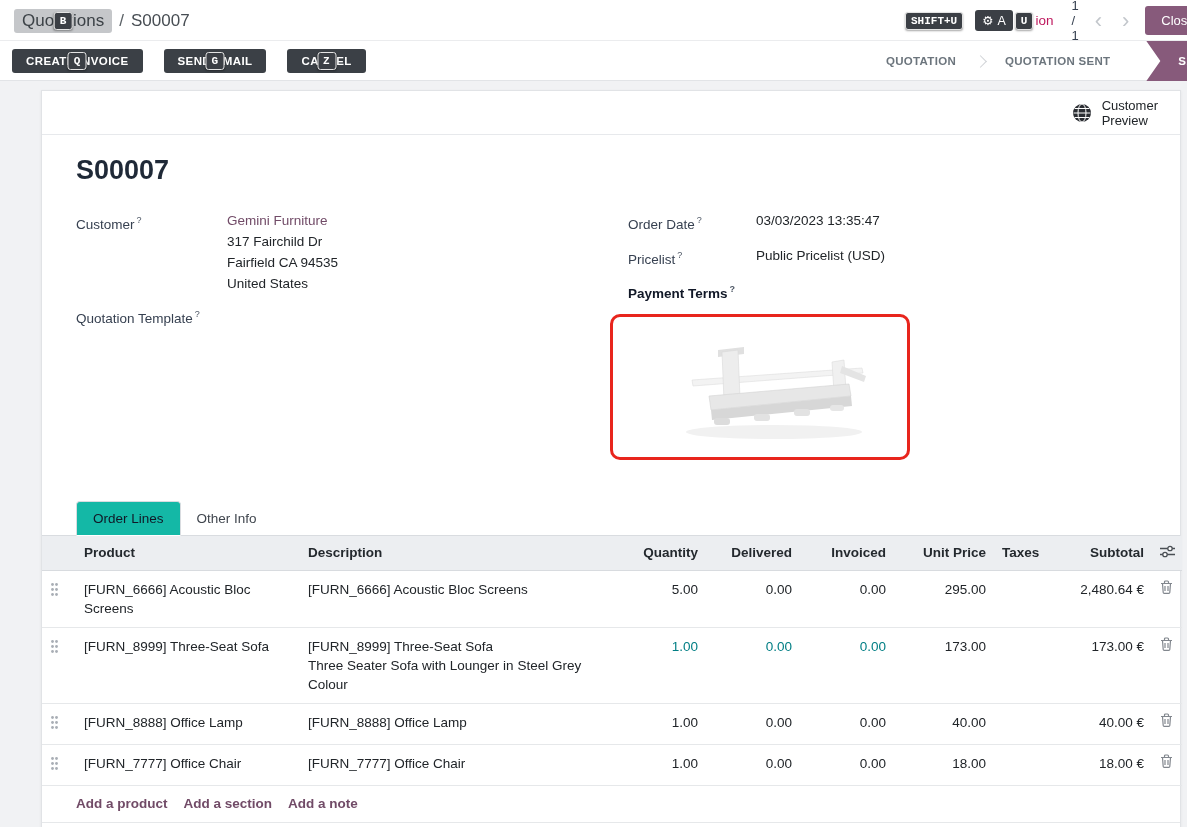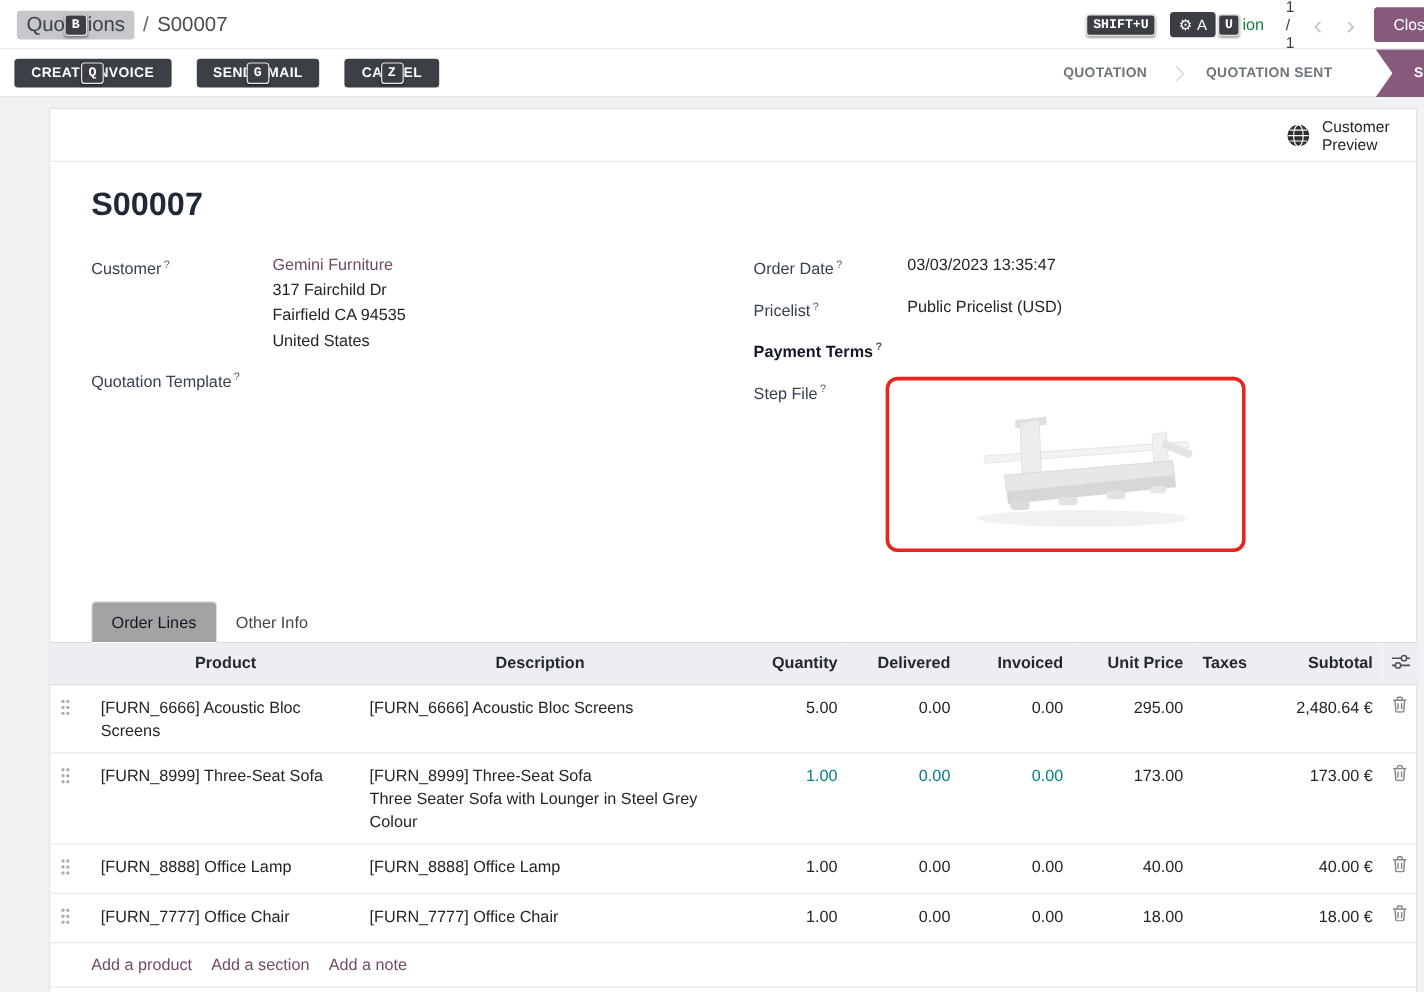--- a/index.html
+++ b/index.html
@@ -38,21 +38,21 @@
   .topbar-right {
     position:absolute; left:905px; top:0; height:41px;
     display:flex; align-items:center; gap:12px;
   }
   .action-btn { display:flex; align-items:center; gap:2px; cursor:pointer; }
   .action-dark {
     display:flex; align-items:center; gap:4px;
     background:#3b3f45; color:#fff; border-radius:3px;
     padding:3px 7px; font-size:12.5px;
   }
-  .action-rest { color:#15803d; font-size:13.5px; }
+  .action-rest { color:#be185d; font-size:13.5px; }
   .pager-count { font-size:13px; color:#374151; margin-left:6px; }
   .pager-btn {
     background:none; border:none; color:#c3c7cc; font-size:22px;
     line-height:1; cursor:pointer; padding:0 4px;
   }
   .close-btn {
     background:#875A7B; color:#fff; border:none; border-radius:3px;
     font-size:13px; padding:7px 16px; cursor:pointer; white-space:nowrap;
   }
 
@@ -125,29 +125,29 @@
     cursor:pointer;
   }
 
   
   .tabs { margin-top:30px; padding-left:34px; border-bottom:1px solid #d9dce0; display:flex; }
   .tab {
     font-size:13.5px; padding:9px 16px; color:#40464e;
     background:none; border:none; cursor:pointer; position:relative; top:1px;
   }
   .tab.active {
-    background:#a3a3a3; color:#111827;
+    background:#14b8a6; color:#111827;
     border:1px solid #d9dce0; border-bottom:1px solid #ffffff;
     border-radius:4px 4px 0 0;
   }
 
   
   table { width:100%; border-collapse:collapse; font-size:13.5px; table-layout:fixed; }
   th {
-    background:#eceef1; color:#24292e; font-weight:bold; text-align:center;
+    background:#eceef1; color:#24292e; font-weight:bold; text-align:left;
     padding:9px 8px; border-bottom:1px solid #d8dbdf; cursor:pointer;
   }
   td { padding:9px 8px; border-bottom:1px solid #e6e8ea; vertical-align:top; line-height:19px;margin-left:48px; }
   .col-handle { width:34px; }
   .col-product { width:224px; }
   .col-desc { width:300px; }
   .col-qty { width:106px; }
   .col-del { width:94px; }
   .col-inv { width:94px; }
   .col-price { width:100px; }
@@ -156,21 +156,21 @@
   .col-trash { width:30px; }
   .num { text-align:right; }
   td.hl { color:#017E84; }
   .cell-handle { cursor:grab; padding-top:11px; }
   .trash-btn { cursor:pointer; background:none; border:none; padding:0; }
 
   .footer-links {
     display:flex; gap:16px; padding:10px 0 11px 34px;
     border-bottom:1px solid #e6e8ea;
   }
-  .footer-links a { font-size:13.5px; color:#714B67; text-decoration:none; cursor:pointer; }
+  .footer-links a { font-size:13.5px; color:#714B67; text-decoration:none; cursor:pointer;font-weight:bold; }
 </style>
 </head>
 <body>
 
 <header class="topbar">
   <div class="breadcrumb">
     <span class="crumb-section">
       <span>Quotations</span>
       <span class="hint hint-overlay">B</span>
     </span>
@@ -272,23 +272,20 @@
           </div>
           <div class="field-value">Public Pricelist (USD)</div>
         </div>
         <div class="field">
           <div class="field-label bold">
             <span>Payment Terms</span><sup class="help">?</sup>
           </div>
           <div class="field-value empty-value"></div>
         </div>
         <div class="field">
-          <div class="field-label">
-            <span>Step File</span><sup class="help">?</sup>
-          </div>
           <div class="field-value">
             <div class="stepfile-box">
               <svg width="292" height="138" viewBox="0 0 292 138">
                 <ellipse cx="160" cy="114" rx="88" ry="7" fill="#f1f1f1"></ellipse>
                 <polygon points="78,62 248,50 249,55 79,68" fill="#f3f3f3" stroke="#dddddd" stroke-width="0.6"></polygon>
                 <polygon points="104,32 130,29 130,36 104,39" fill="#e0e0e0"></polygon>
                 <polygon points="108,34 124,32 126,80 110,83" fill="#ededed" stroke="#d8d8d8" stroke-width="0.6"></polygon>
                 <polygon points="218,44 230,42 232,72 220,74" fill="#f0f0f0" stroke="#dcdcdc" stroke-width="0.6"></polygon>
                 <polygon points="228,48 252,58 250,64 226,55" fill="#e4e4e4"></polygon>
                 <polygon points="95,78 235,66 237,78 97,92" fill="#e7e7e7" stroke="#d4d4d4" stroke-width="0.6"></polygon>

